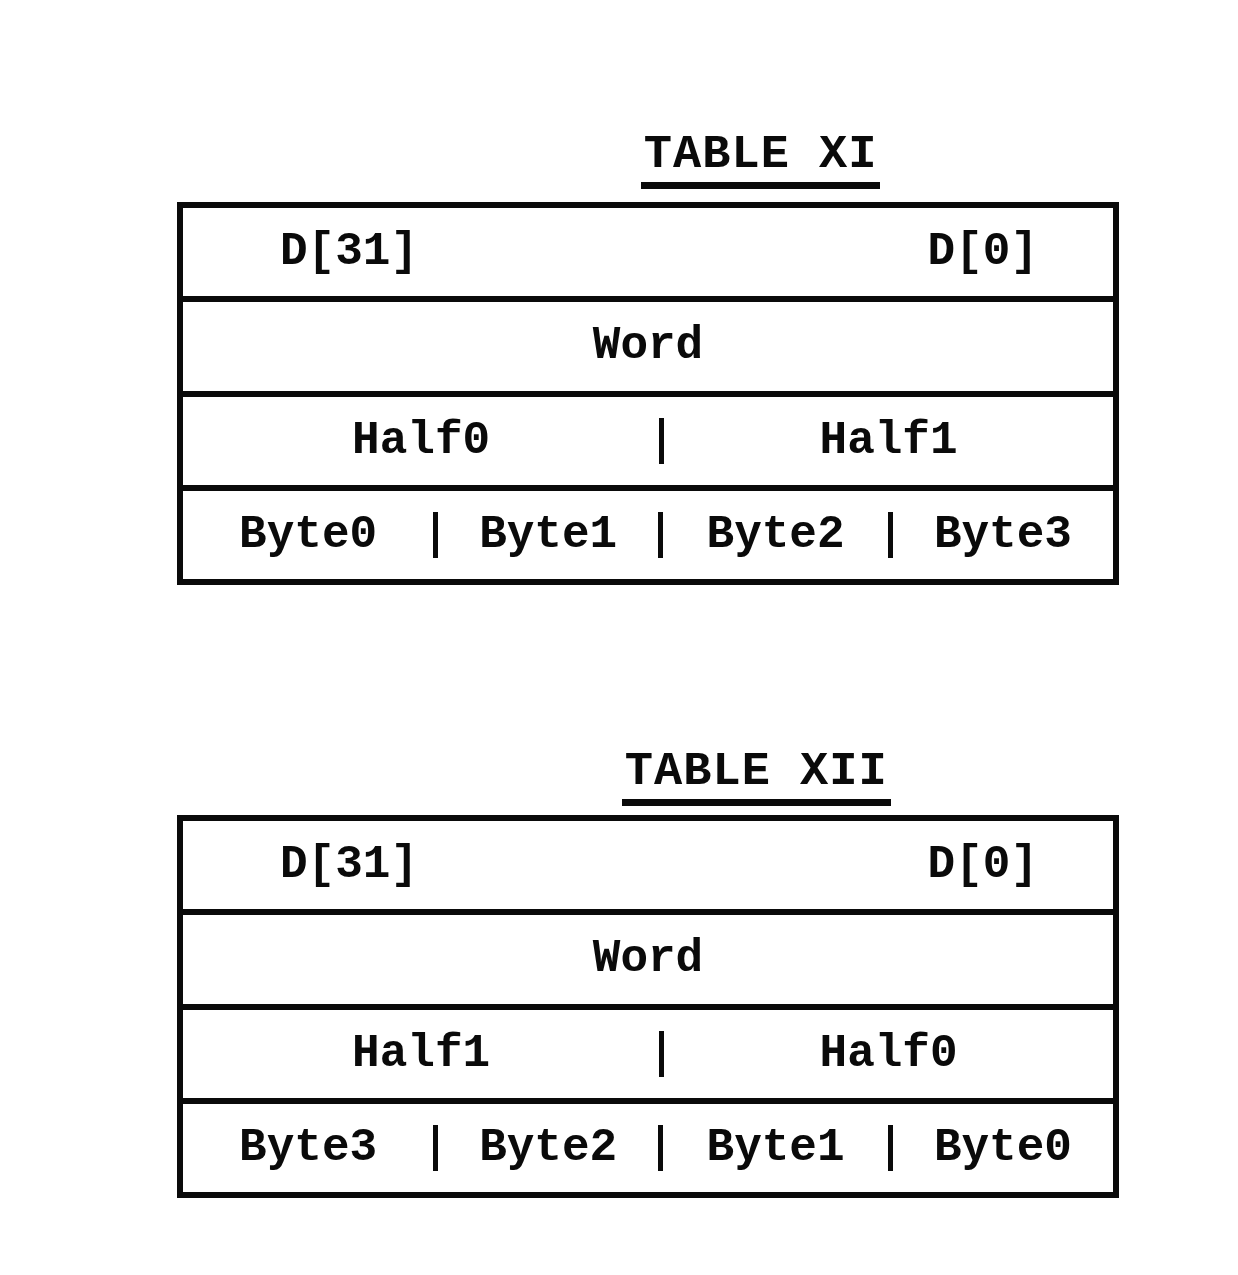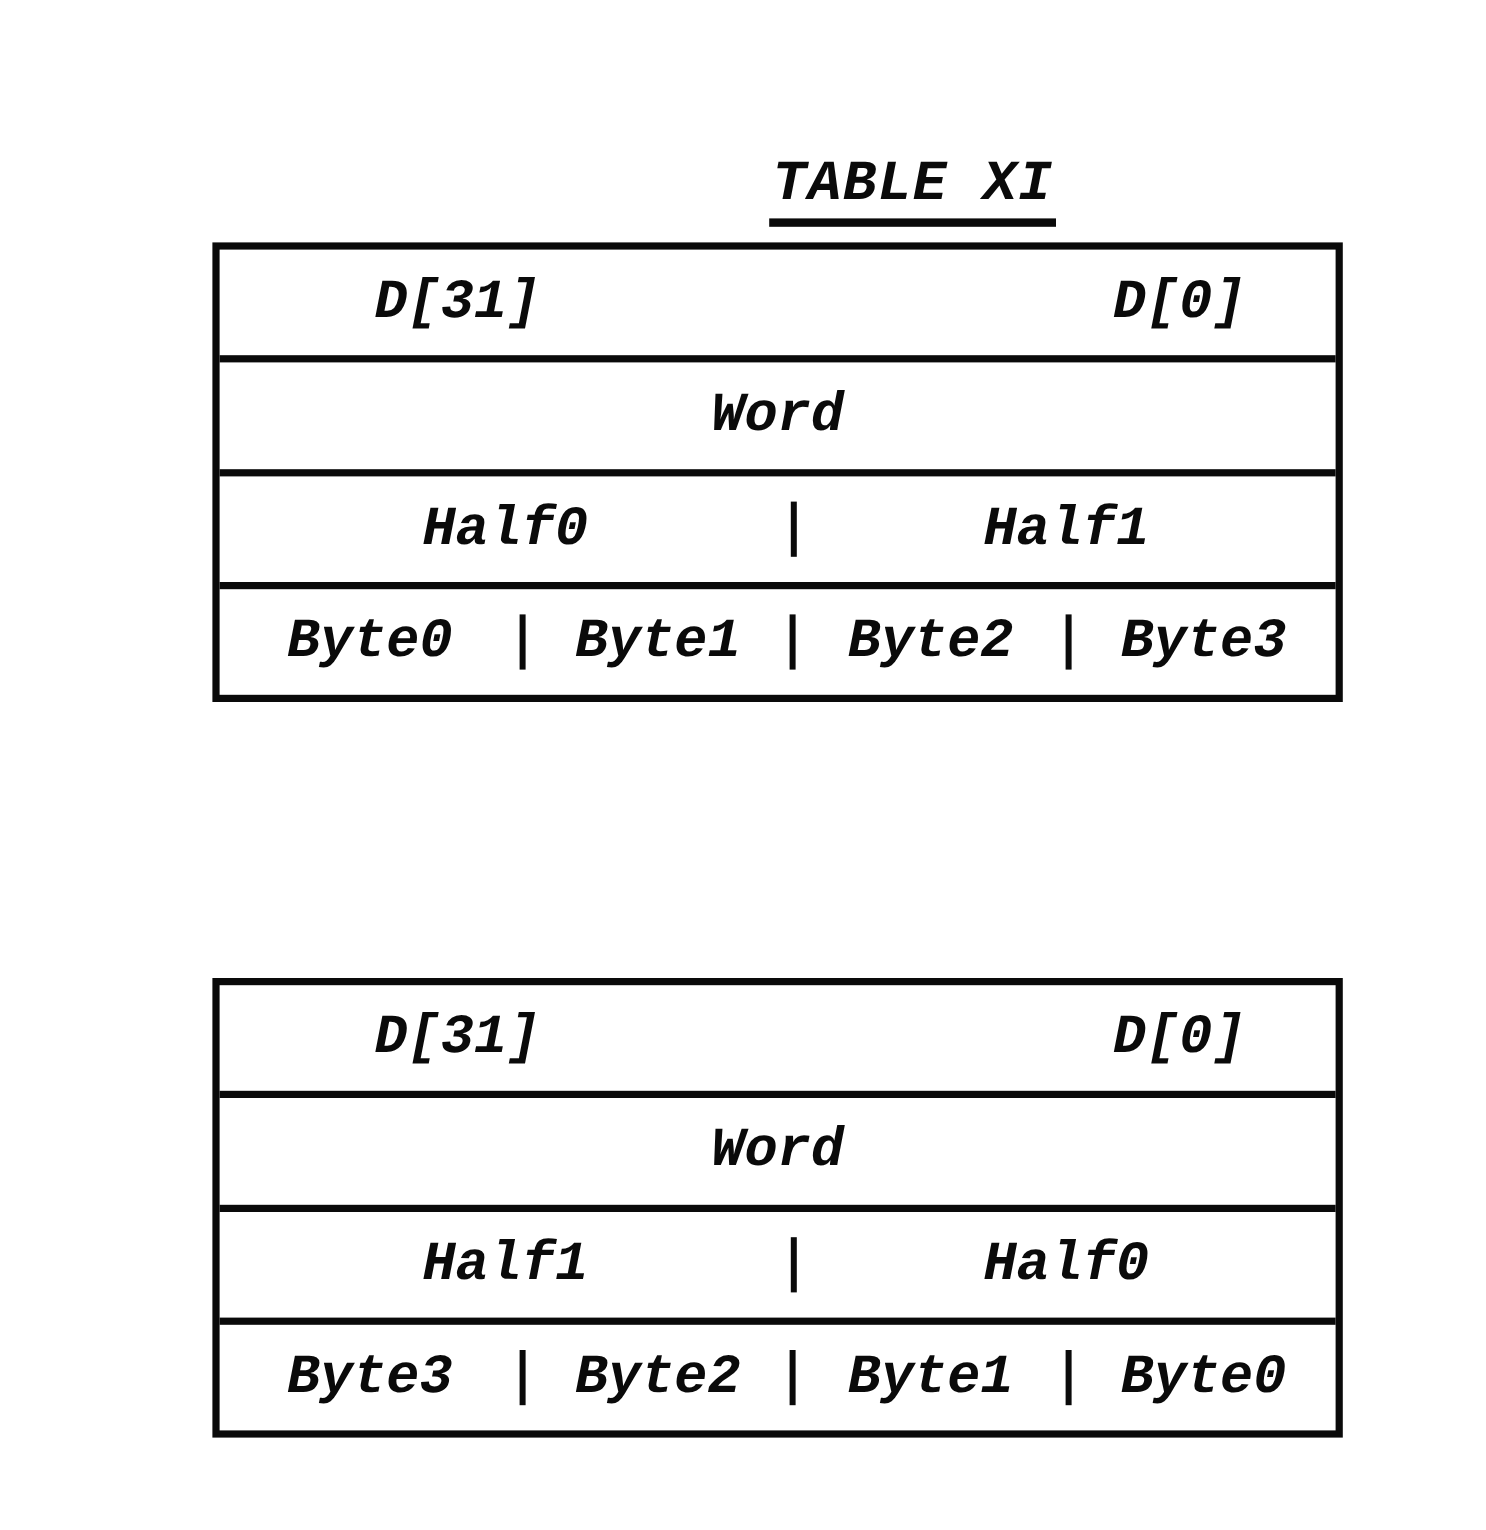--- a/index.html
+++ b/index.html
@@ -9,21 +9,20 @@
   }
   .page {
     position: relative;
     width: 1238px;
     height: 1275px;
     background: #ffffff;
     overflow: hidden;
     font-family: "Liberation Mono", "DejaVu Sans Mono", monospace;
     font-weight: bold;
     color: #0a0a0a;
-    font-style: italic;
   }
   .tbl-title {
     position: absolute;
     font-size: 47px;
     line-height: 1.0;
     letter-spacing: 1px;
     white-space: pre;
     color: #0a0a0a;
   }
   .tbl-title .underlined {
@@ -74,21 +73,20 @@
   
   .row-bits {
     justify-content: space-between;
     align-items: center;
     padding: 0 75px 0 97px;
   }
   .bit-label {
     font-size: 46px;
     line-height: 1;
     white-space: pre;
-    margin-left: 32px;
   }
 
   
   .half-left   { width: 51.2%; }
   .half-right  { width: 48.8%; }
 
   
   .byte-c0 { width: 26.9%; }
   .byte-c1 { width: 24.2%; }
   .byte-c2 { width: 24.7%; }
@@ -116,20 +114,23 @@
       <div class="cell half-right">Half1</div>
     </div>
     <div class="row">
       <div class="cell byte-c0">Byte0</div>
       <div class="cell byte-c1">Byte1</div>
       <div class="cell byte-c2">Byte2</div>
       <div class="cell byte-c3">Byte3</div>
     </div>
   </div>
 
+  <div class="tbl-title title-xii">
+    <span class="underlined">TABLE XII</span>
+  </div>
 
   <div class="mem-table table-xii">
     <div class="row row-bits">
       <span class="bit-label">D[31]</span>
       <span class="bit-label">D[0]</span>
     </div>
     <div class="row">
       <div class="cell" style="width:100%">Word</div>
     </div>
     <div class="row">

